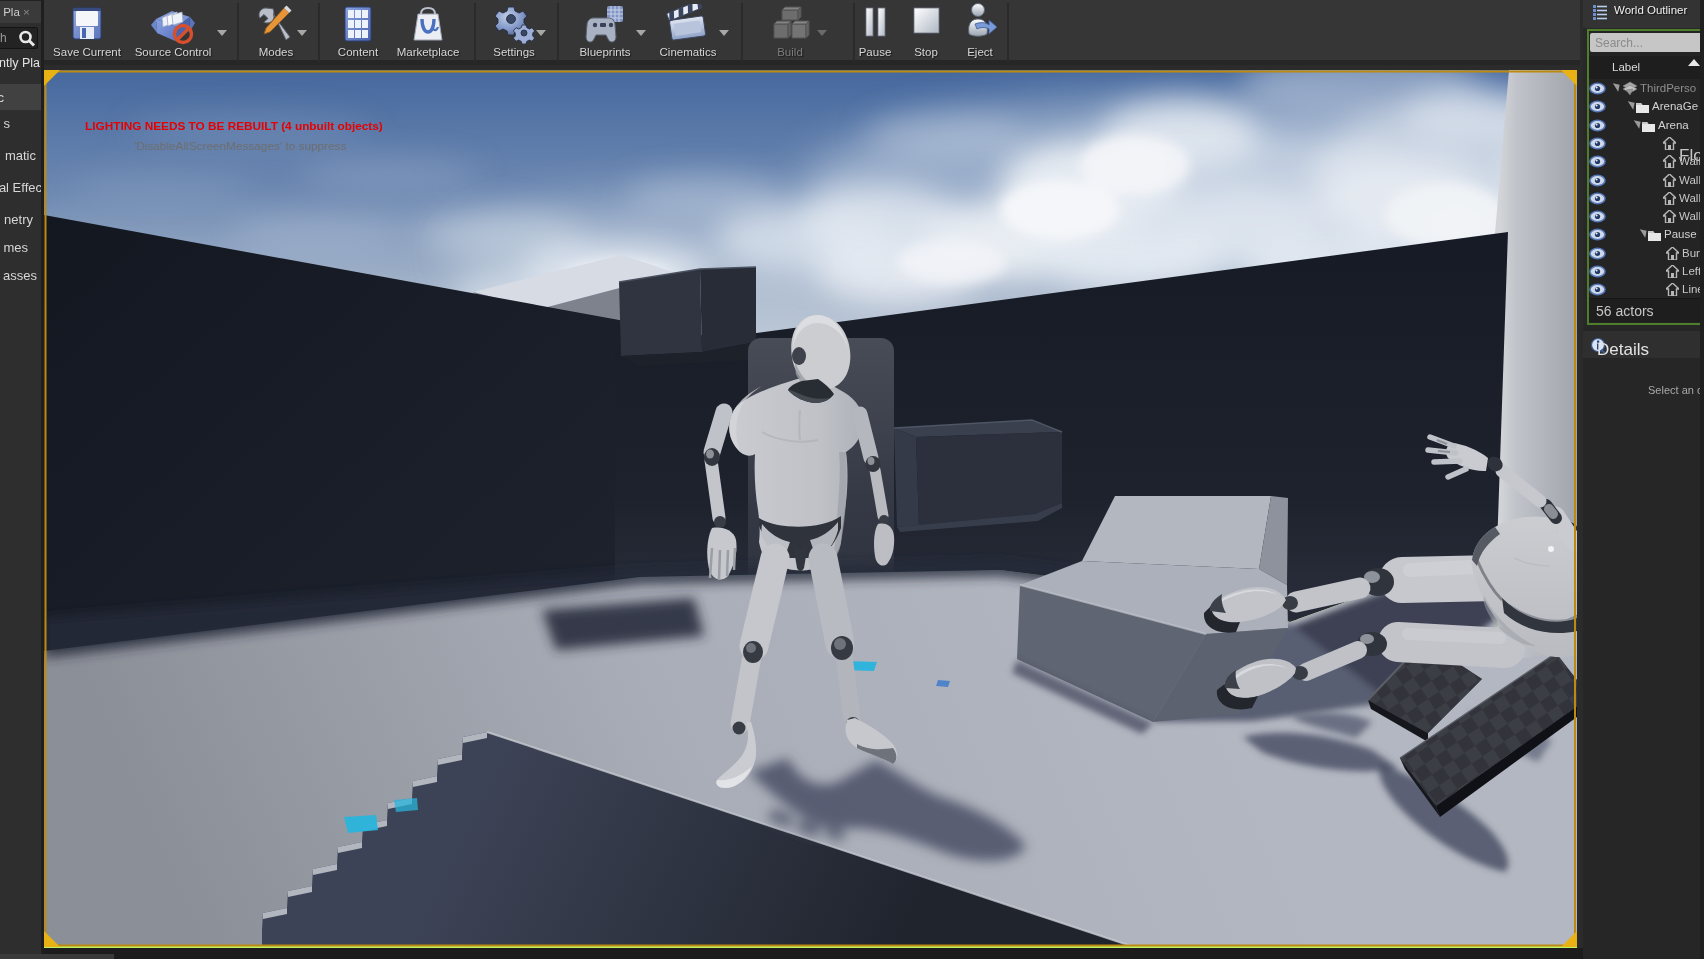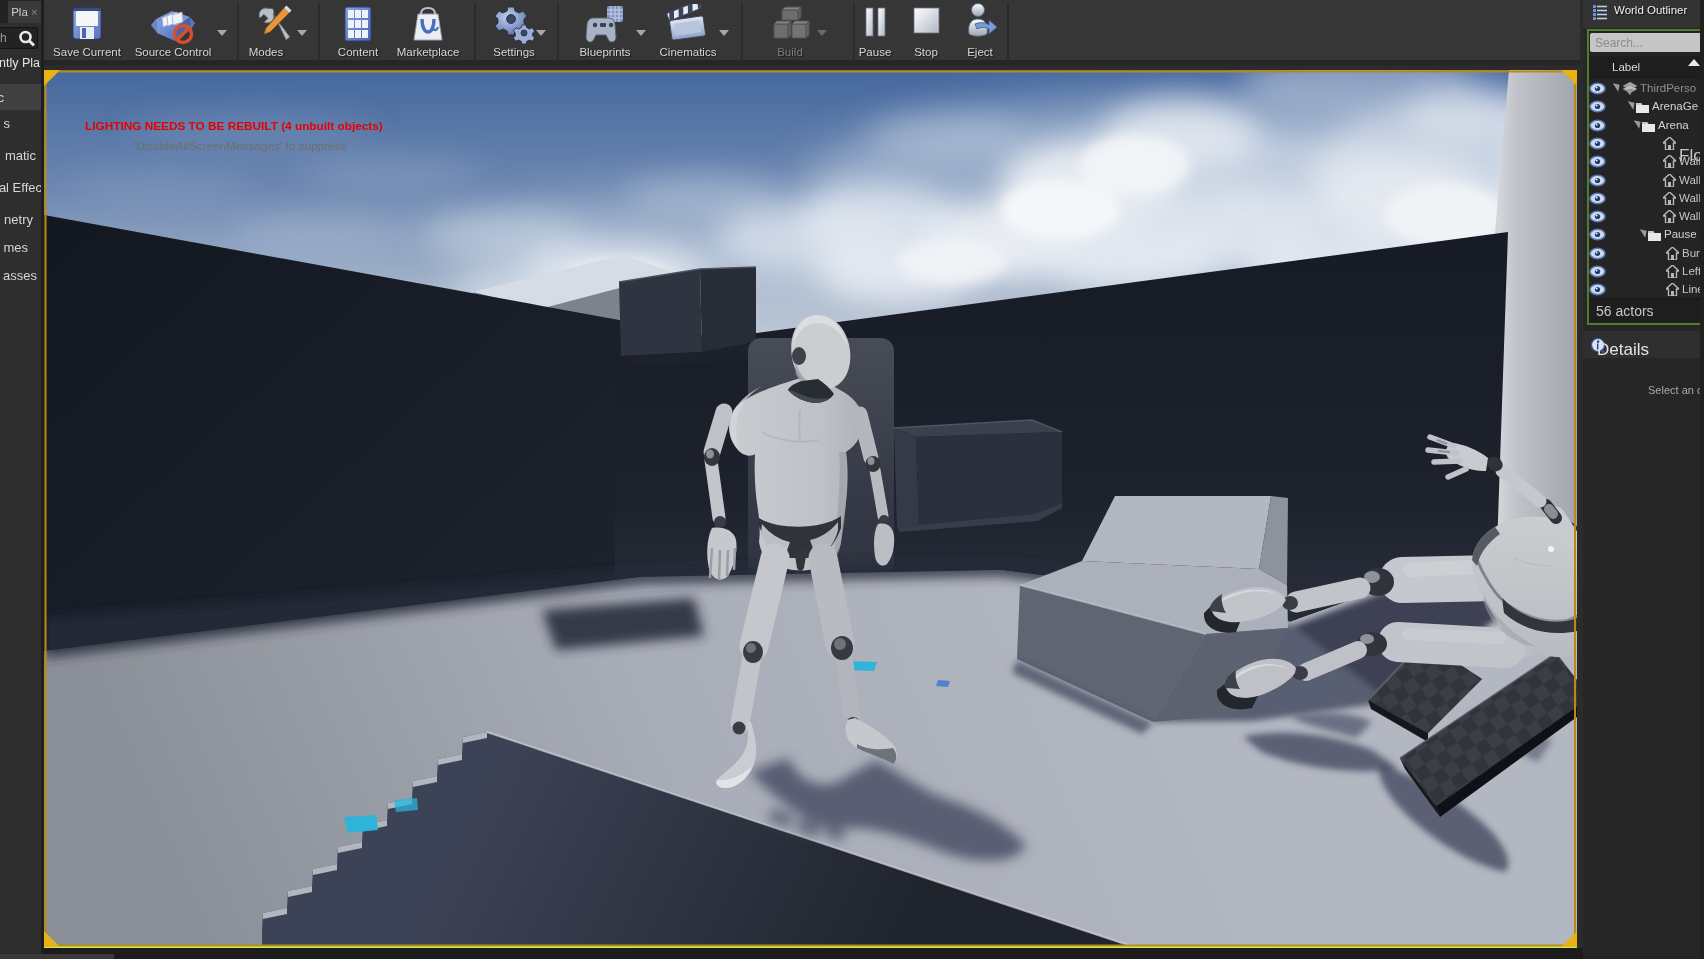--- a/index.html
+++ b/index.html
@@ -1,19 +1,19 @@
 <!DOCTYPE html>
 <html><head><meta charset="utf-8"><style>
 *{margin:0;padding:0;box-sizing:border-box}
 html,body{width:1704px;height:959px;overflow:hidden;background:#2b2b2b;font-family:"Liberation Sans",sans-serif;position:relative}
 .abs{position:absolute}
 
 #leftpanel{left:0;top:0;width:44px;height:959px;background:#2e2e2e;border-right:3px solid #1f1f1f;overflow:hidden}
 #lp-tabs{left:0;top:0;width:41px;height:23px;background:#232323}
-#lp-tab{left:8px;top:1px;width:41px;height:22px;background:#3a3a3a;color:#cfcfcf;font-size:11.5px;line-height:22px}
+#lp-tab{left:0;top:1px;width:41px;height:22px;background:#3a3a3a;color:#cfcfcf;font-size:11.5px;line-height:22px}
 #lp-search{left:-4px;top:27px;width:42px;height:22px;background:#232323;border:1px solid #141414;border-radius:2px}
 .lp-item{width:60px;color:#d6d6d6;font-size:13px;overflow:visible;white-space:nowrap}
 
 #toolbar{left:44px;top:0;width:1536px;height:65px;background:#363636;border-bottom:5px solid #262626}
 .tb-sep{position:absolute;top:3px;width:2px;height:59px;background:#2a2a2a}
 .tb-label{position:absolute;top:46px;height:14px;font-size:11.5px;color:#d6d6d6;text-align:center;text-shadow:1px 1px 1px #1a1a1a}
 .tb-label.dim{color:#7d7d7d}
 .tb-arrow{position:absolute;width:0;height:0;border-left:5px solid transparent;border-right:5px solid transparent;border-top:6px solid #a8a8a8}
 
 #viewport{left:44px;top:70px;width:1533px;height:878px;background:#bef264}
@@ -83,21 +83,21 @@
       <line x1="27.5" y1="36.5" x2="38.5" y2="25.5" stroke="#d84f2c" stroke-width="3.2"></line>
     </svg>
 <div class="tb-label" style="left:84px;width:90px">Source Control</div>
 <div class="tb-arrow" style="left:173px;top:30px"></div>
 <div class="tb-sep" style="left:193px"></div>
 <svg class="abs" style="left:212px;top:4px" width="40" height="40" viewBox="0 0 40 40">
       <path d="M10 4 c-4 0 -7 3 -7 7 c0 1 .3 2.2 .8 3.2 L8 10.5 L12 14.5 L7.8 18.2 c1 .5 2.2 .8 3.2 .8 c4 0 7 -3 7 -7 c0 -.8 -.2 -1.8 -.4 -2.5 L30 36 l4 -3 L17.5 11 c.3-.8.4-1.6.4-2.4 0-1.4-.4-2.8-1-3.8 Z" fill="#b9bec8" stroke="#5a5f68" stroke-width="1"></path>
       <path d="M28 4 l5 5 L14 28 l-6 2 2 -6 Z" fill="#e8953a" stroke="#8a5a1e" stroke-width="1"></path>
       <path d="M28 4 l5 5 l2.5-2.5 -5-5 Z" fill="#d8dade"></path>
     </svg>
-<div class="tb-label" style="left:177px;width:90px">Modes</div>
+<div class="tb-label" style="left:187px;width:90px">Modes</div>
 <div class="tb-arrow" style="left:253px;top:30px"></div>
 <div class="tb-sep" style="left:274px"></div>
 <svg class="abs" style="left:294px;top:4px" width="40" height="40" viewBox="0 0 40 40">
       <defs>
         <linearGradient id="cab" x1="0" y1="0" x2="1" y2="1">
           <stop offset="0" stop-color="#8ba3e2"></stop>
           <stop offset="1" stop-color="#4a63ae"></stop>
         </linearGradient>
       </defs>
       <rect x="7" y="3" width="26" height="34" rx="2" fill="url(#cab)" stroke="#2c3e70" stroke-width="1"></rect>

